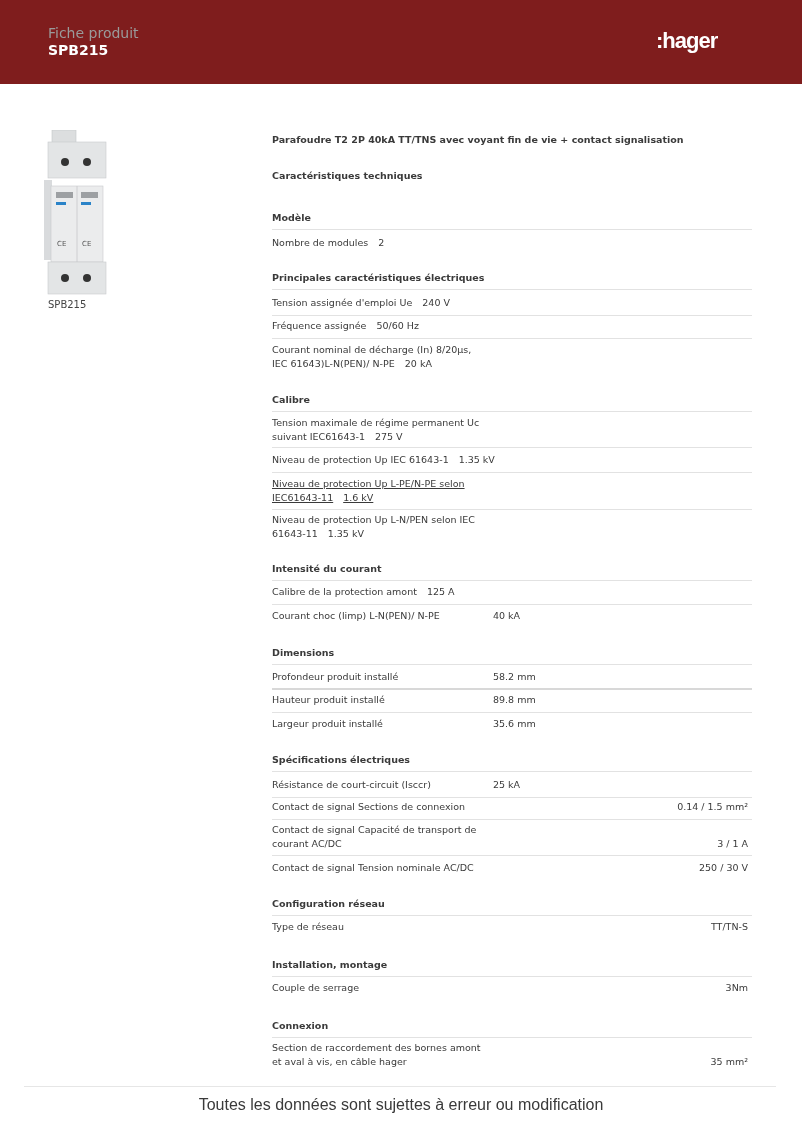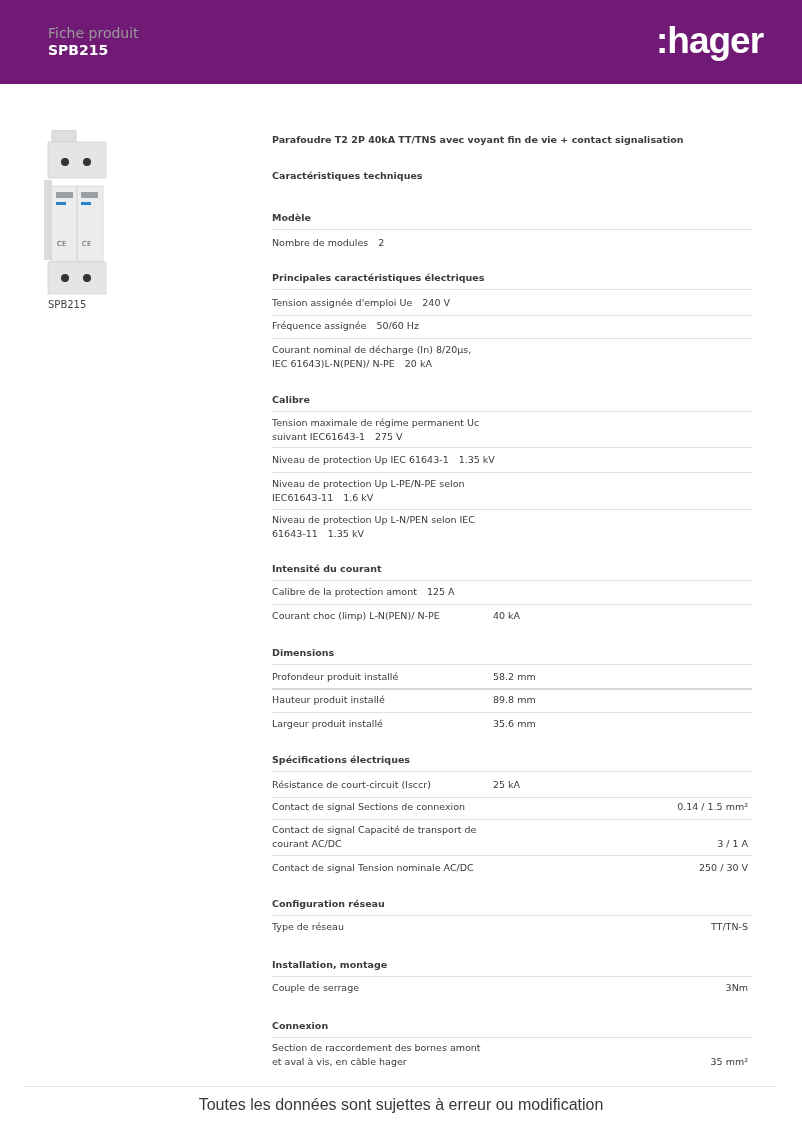--- a/index.html
+++ b/index.html
@@ -1,22 +1,22 @@
 <!DOCTYPE html>
 <html><head>
   <meta charset="utf-8">
   <style>
     html, body { margin: 0; padding: 0; background: #ffffff; }
     body { width: 802px; height: 1134px; position: relative; overflow: hidden;
            font-family: "DejaVu Sans", sans-serif; color: #3a3a3a; }
-    .header { position: absolute; left: 0; top: 0; width: 802px; height: 84px; background: #701a75; }
+    .header { position: absolute; left: 0; top: 0; width: 802px; height: 84px; background: #7f1d1d; }
     .header .subtitle { position: absolute; left: 48px; top: 25px; font-size: 14px; color: #9a9a9a; }
     .header .title { position: absolute; left: 48px; top: 42px; font-size: 14px; font-weight: bold; color: #ffffff; }
     .logo { position: absolute; left: 656px; top: 26px; font-family: "Liberation Sans", sans-serif;
-            font-size: 37px; font-weight: bold; color: #ffffff; letter-spacing: -1px; line-height: 30px; }
+            font-size: 22px; font-weight: bold; color: #ffffff; letter-spacing: -1px; line-height: 30px; }
     .product-img { position: absolute; left: 44px; top: 130px; width: 64px; height: 165px; }
     .img-caption { position: absolute; left: 48px; top: 299px; font-size: 10px; color: #444; }
     .content { position: absolute; left: 272px; top: 0; width: 480px; }
     .heading { position: absolute; left: 0; font-size: 9.5px; font-weight: bold; color: #3a3a3a; white-space: nowrap; }
     .section-title { position: absolute; left: 0; width: 480px; font-size: 9.5px; font-weight: bold; color: #3a3a3a;
                      border-bottom: 1px solid #e2e2e2; padding-bottom: 6px; }
     .row { position: absolute; left: 0; width: 480px; font-size: 9.5px; color: #3a3a3a; line-height: 13.5px;
            border-bottom: 1px solid #e2e2e2; }
     .row.noborder { border-bottom: none; }
     .row.thick { border-bottom: 2px solid #d8d8d8; }
@@ -80,21 +80,21 @@
   </div>
 
   <div class="section-title" style="top:394px;">Calibre</div>
   <div class="row" style="top:416px; padding-bottom:4px;">
     <div>Tension maximale de régime permanent Uc</div>
     <div><span>suivant IEC61643-1</span><span class="inl-val">275 V</span></div>
   </div>
   <div class="row" style="top:453px; padding-bottom:5px;">
     <span class="lbl inline">Niveau de protection Up IEC 61643-1</span><span class="inl-val">1.35 kV</span>
   </div>
-  <div class="row" style="top:477px; padding-bottom:5px;">
+  <div class="row" style="top:477px; padding-bottom:5px;text-decoration:underline;">
     <div>Niveau de protection Up L-PE/N-PE selon</div>
     <div><span>IEC61643-11</span><span class="inl-val">1.6 kV</span></div>
   </div>
   <div class="row noborder" style="top:513px;">
     <div>Niveau de protection Up L-N/PEN selon IEC</div>
     <div><span>61643-11</span><span class="inl-val">1.35 kV</span></div>
   </div>
 
   <div class="section-title" style="top:563px;">Intensité du courant</div>
   <div class="row" style="top:585px; padding-bottom:5px;">

